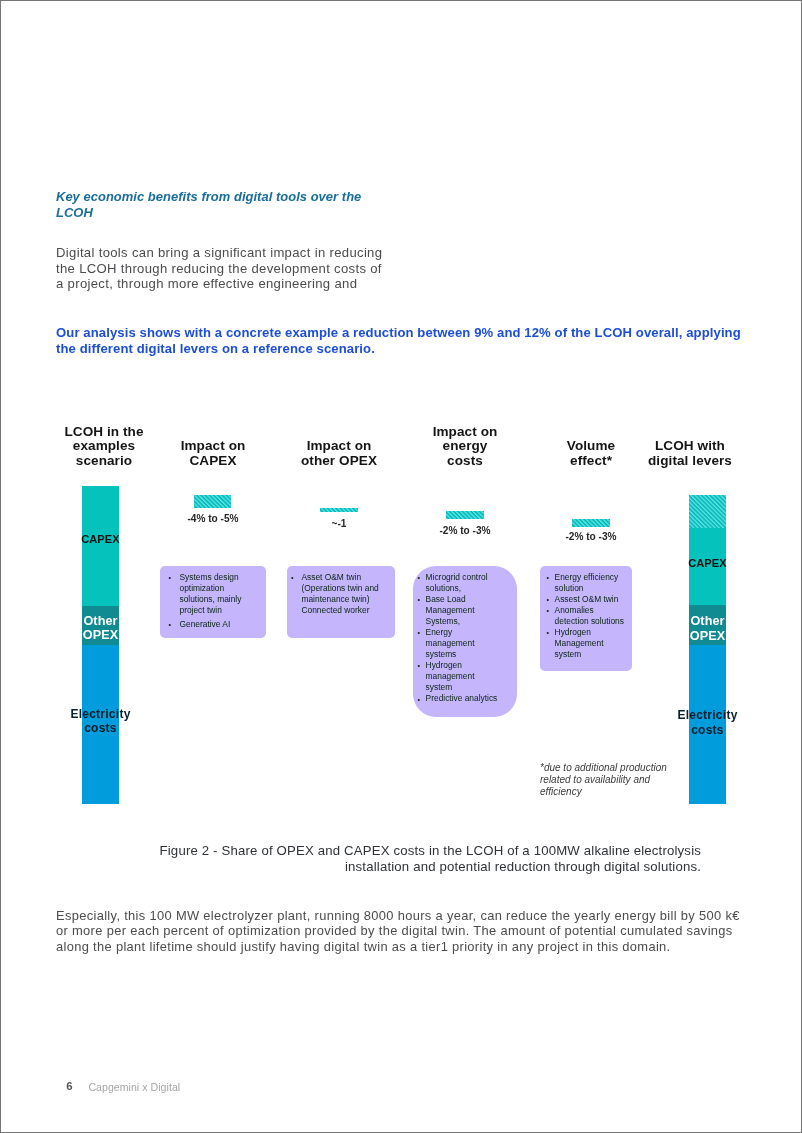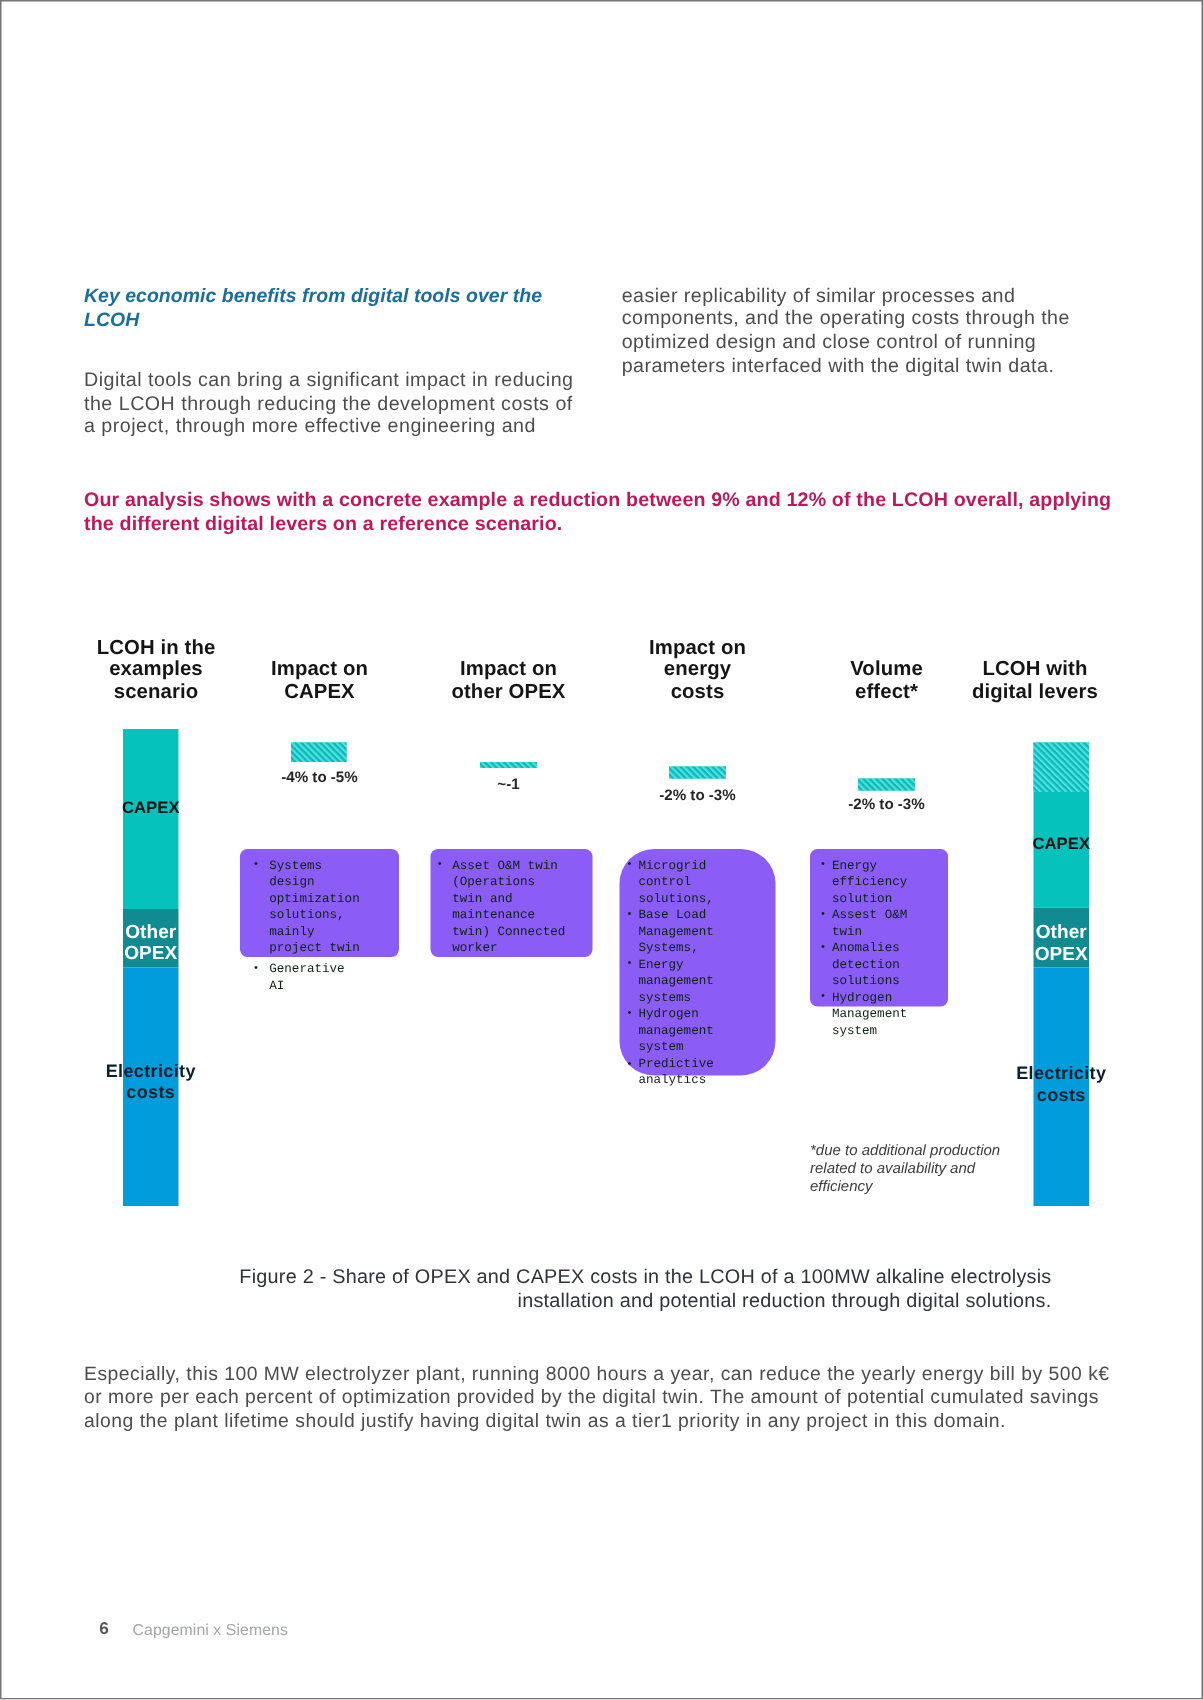--- a/index.html
+++ b/index.html
@@ -4,53 +4,52 @@
 <style>
   html,body{margin:0;padding:0;background:#fff;}
   body{width:802px;height:1133px;font-family:"Liberation Sans",sans-serif;-webkit-font-smoothing:antialiased;}
   .page{position:relative;width:802px;height:1133px;background:#fff;overflow:hidden;box-shadow:inset 0 0 0 1px #757575;}
   .abs{position:absolute;}
   
   #intro-heading{left:56px;top:189.2px;width:326px;font-size:12.95px;font-weight:700;font-style:italic;
      color:#1a6e9a;line-height:15.7px;letter-spacing:0.04px;}
   #intro-left{left:56px;top:225px;width:334px;font-size:13.1px;color:#4c4c4e;line-height:15.7px;letter-spacing:0.33px;margin-top:20px;}
   #intro-right{left:414.5px;top:188.7px;width:332px;font-size:13.1px;color:#4c4c4e;line-height:15.7px;letter-spacing:0.3px;}
-  #lead{left:56px;top:325.2px;width:694px;font-size:13.1px;font-weight:700;color:#be185d;line-height:15.7px;letter-spacing:0.1px;}
+  #lead{left:56px;top:325.2px;width:694px;font-size:13.1px;font-weight:700;color:#1d4ed8;line-height:15.7px;letter-spacing:0.1px;}
   
   #fig-title{left:0px;top:383.8px;width:802px;text-align:center;font-size:16.2px;font-weight:700;color:#141414;letter-spacing:0.06px;}
   .colhead{position:absolute;text-align:center;font-size:13.55px;font-weight:700;color:#151515;line-height:14.5px;letter-spacing:0.08px;}
   
   .bar{position:absolute;}
   .seg{position:absolute;left:0;right:0;}
   .seglabel{position:absolute;left:-30px;right:-30px;text-align:center;font-size:11.1px;font-weight:700;line-height:14.5px;letter-spacing:0.05px;}
   .seglabel.big{font-size:12.7px;}
   .seglabel.elec{font-size:12.0px;letter-spacing:0.25px;}
   
   .hatch{background-color:#14c2c0;
      background-image:repeating-linear-gradient(45deg, #55e7e2 0px, #3edbd7 0.85px, #14c0c0 1.6px, #0fadb8 2.25px, #32d6d3 2.9px, #55e7e2 3.0px);}
   .vlabel{position:absolute;text-align:center;font-size:10.1px;font-weight:700;color:#262626;line-height:12px;}
-  .gbox{position:absolute;background:#8b5cf6;border-radius:5px;font-family:Liberation Mono, monospace;}
+  .gbox{position:absolute;background:#c4b5fd;border-radius:5px;}
   .gbox ul{margin:0;padding:0;list-style:none;}
   .gbox li{position:relative;padding-left:var(--ind,9.8px);font-size:8.4px;color:#0b2312;line-height:11.05px;margin-bottom:0px;}
   .gbox li .bullet{position:absolute;left:var(--bl,1.6px);top:0.3px;font-size:7.2px;}
   .gbox li .bullet:before{content:"\2022";}
   #footnote{position:absolute;left:540px;top:761.5px;width:132px;font-size:10px;font-style:italic;color:#3c3c3c;line-height:12.45px;}
   #caption{position:absolute;left:101px;top:843px;width:600px;text-align:right;font-size:13.2px;color:#2f3237;line-height:16.2px;letter-spacing:0.17px;}
   .body-p{position:absolute;left:56px;width:690px;font-size:12.9px;color:#4c4c4e;line-height:15.7px;letter-spacing:0.33px;}
   #footer-num{position:absolute;left:66.2px;top:1080.4px;font-size:11.4px;font-weight:700;color:#55565a;line-height:12px;}
   #footer-txt{position:absolute;left:88.4px;top:1080.9px;font-size:10.55px;color:#a3a5a8;line-height:12px;letter-spacing:0.05px;}
 </style>
 </head>
 <body>
 
 <div class="page">
 
   <div class="abs" id="intro-heading">Key economic benefits from digital tools over the LCOH</div>
   <div class="abs" id="intro-left">Digital tools can bring a significant impact in reducing the LCOH through reducing the development costs of a project, through more effective engineering and</div>
-  <div class="abs" id="intro-right">easier replicability of similar processes and components, and the operating costs through the optimized design and close control of running parameters interfaced with the digital twin data.</div>
   <div class="abs" id="lead">Our analysis shows with a concrete example a reduction between 9% and 12% of the LCOH overall, applying the different digital levers on a reference scenario.</div>
 
 
   <div class="colhead" style="left:48px;top:424.8px;width:112px;">
     <div>LCOH in the</div>
     <div>examples</div>
     <div>scenario</div>
   </div>
   <div class="colhead" style="left:157px;top:439.3px;width:112px;">
     <div>Impact on</div>
@@ -151,14 +150,14 @@
       <li><span class="bullet"></span><span>Hydrogen Management system</span></li>
     </ul>
   </div>
 
   <div class="abs" id="footnote">*due to additional production related to availability and efficiency</div>
   <div class="abs" id="caption">Figure 2 - Share of OPEX and CAPEX costs in the LCOH of a 100MW alkaline electrolysis installation and potential reduction through digital solutions.</div>
 
   <div class="body-p" style="top:907.5px">Especially, this 100 MW electrolyzer plant, running 8000 hours a year, can reduce the yearly energy bill by 500 k€ or more per each percent of optimization provided by the digital twin. The amount of potential cumulated savings along the plant lifetime should justify having digital twin as a tier1 priority in any project in this domain.</div>
 
   <div id="footer-num">6</div>
-  <div id="footer-txt">Capgemini x Siemens</div>
+  <div id="footer-txt">Capgemini x Digital</div>
 </div>
 
 </body></html>

